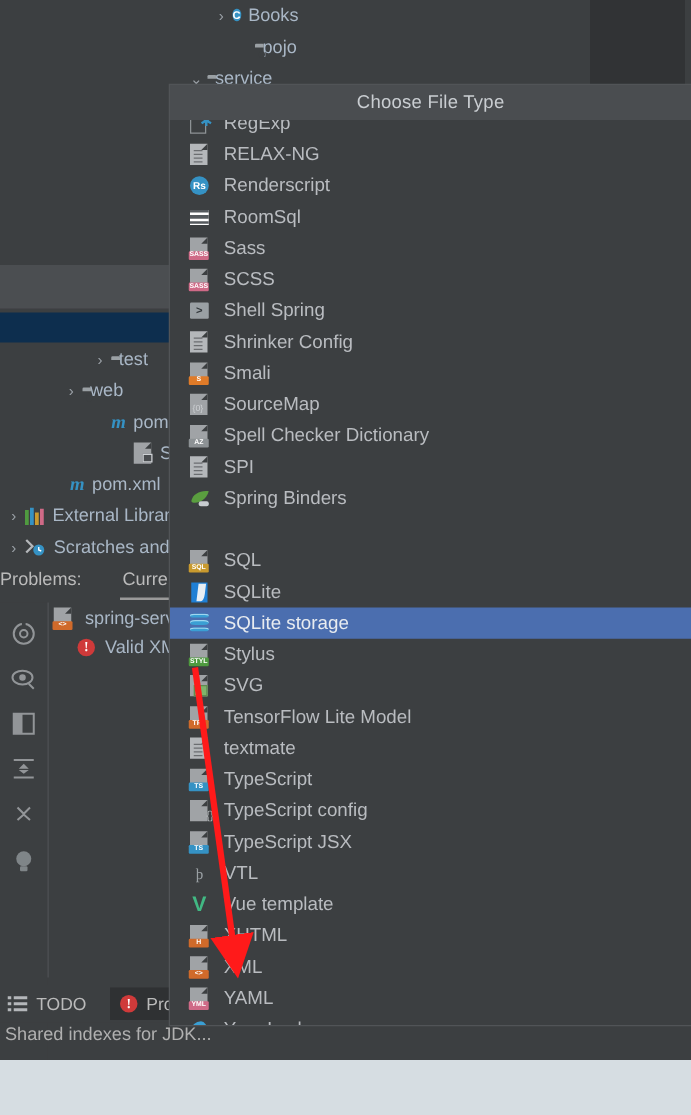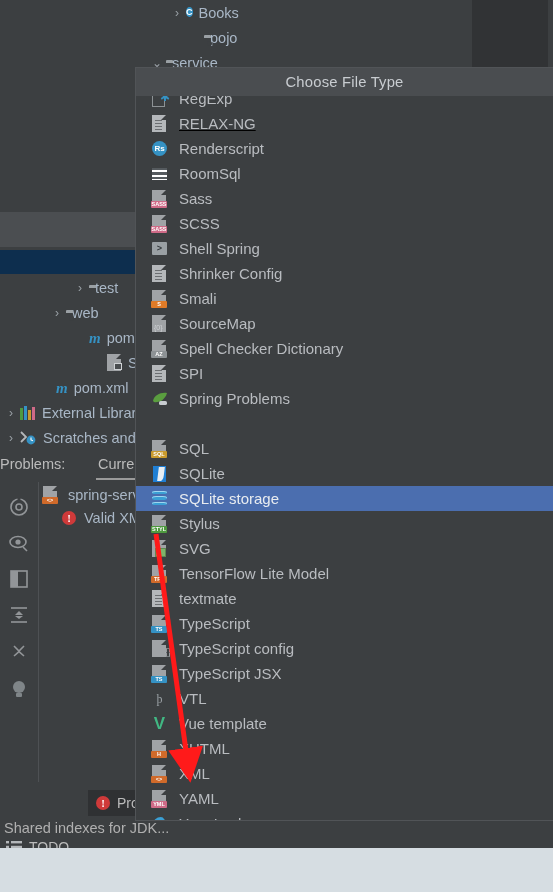--- a/index.html
+++ b/index.html
@@ -224,21 +224,21 @@
         <span class="badge" style="background:#d06a2a;">&lt;&gt;</span>
     </span>
     <span>spring-servlet.xml</span>
   </div>
   <div class="prob-item2">
     <span class="err-dot" style="margin-right:8px;">!</span>
     <span>Valid XML</span>
   </div>
 
   <div class="toolbar-bottom"></div>
-  <div class="tb-tab" style="left:6px;margin-top:44px;">
+  <div class="tb-tab" style="left:6px;">
     <svg width="16" height="14" viewBox="0 0 16 14" style="margin-right:7px;">
       <rect x="0" y="1" width="3" height="2.4" fill="#b4b7ba"></rect>
         <rect x="5" y="1" width="11" height="2.4" fill="#b4b7ba"></rect>
       <rect x="0" y="5.8" width="3" height="2.4" fill="#b4b7ba"></rect>
         <rect x="5" y="5.8" width="11" height="2.4" fill="#b4b7ba"></rect>
       <rect x="0" y="10.6" width="3" height="2.4" fill="#b4b7ba"></rect>
         <rect x="5" y="10.6" width="11" height="2.4" fill="#b4b7ba"></rect>
     </svg>
     <span>TODO</span>
   </div>
@@ -255,21 +255,21 @@
   </div>
   <div id="dlg-list">
       <div class="frow" style="top: -10px;">
         <span class="fi">
           <span class="ic-regexp">
             <b>✱</b>
           </span>
         </span>
         <span class="fl">RegExp</span>
       </div>
-      <div class="frow" style="top: 15px; text-decoration: underline;">
+      <div class="frow" style="top: 15px;">
         <span class="fi">
           <span class="doc lt"></span>
           <span class="doclines"></span>
         </span>
         <span class="fl">RELAX-NG</span>
       </div>
       <div class="frow" style="top: 40px;">
         <span class="fi">
           <span class="ic-rs">Rs</span>
         </span>
@@ -339,21 +339,21 @@
           <span class="doclines"></span>
         </span>
         <span class="fl">SPI</span>
       </div>
       <div class="frow" style="top: 290px;">
         <span class="fi"><svg width="18" height="18" viewBox="0 0 18 18">
             <path d="M2 11 C3 5, 10 2, 16 3 C14 10, 8 13, 3 12 Z" fill="#5a9e3f"></path>
             <rect x="8" y="11" width="8" height="4" rx="1.6" fill="#c8ccd0"></rect>
             <circle cx="10" cy="13" r="2.4" fill="#cf3a3a" opacity="0"></circle>
           </svg></span>
-        <span class="fl">Spring Problems</span>
+        <span class="fl">Spring Binders</span>
       </div>
       <div class="frow" style="top: 340px;">
         <span class="fi">
           <span class="doc"></span>
           <span class="badge" style="background:#c99a2e;">SQL</span>
         </span>
         <span class="fl">SQL</span>
       </div>
       <div class="frow" style="top: 365px;">
         <span class="fi">

